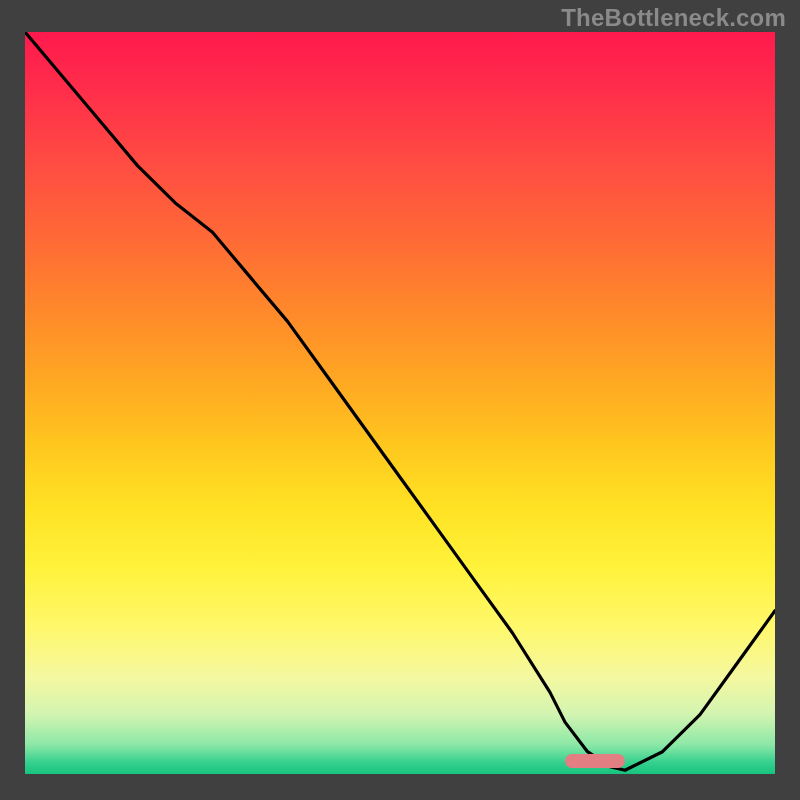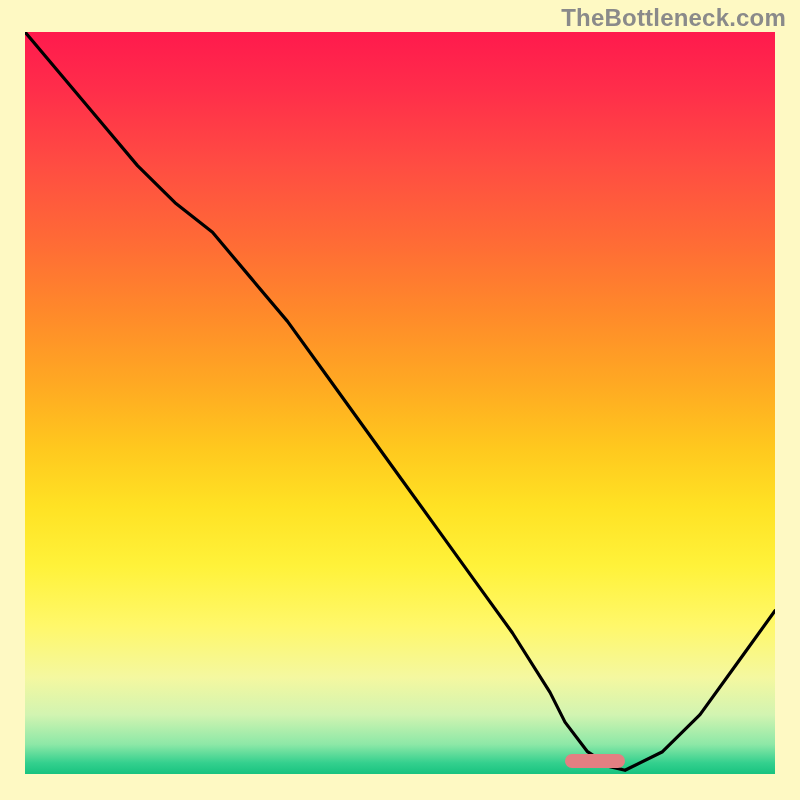--- a/index.html
+++ b/index.html
@@ -9,21 +9,21 @@
     height: 800px;
     background: #000;
     overflow: hidden;
   }
   .frame {
     position: absolute;
     left: 0;
     top: 0;
     width: 800px;
     height: 800px;
-    background: #fef9c3;
+    background: #404040;
   }
   .watermark {
     position: absolute;
     top: 4px;
     right: 14px;
     font-family: Arial, Helvetica, sans-serif;
     font-size: 24px;
     font-weight: 600;
     color: #8a8a8a;
     letter-spacing: 0.2px;

